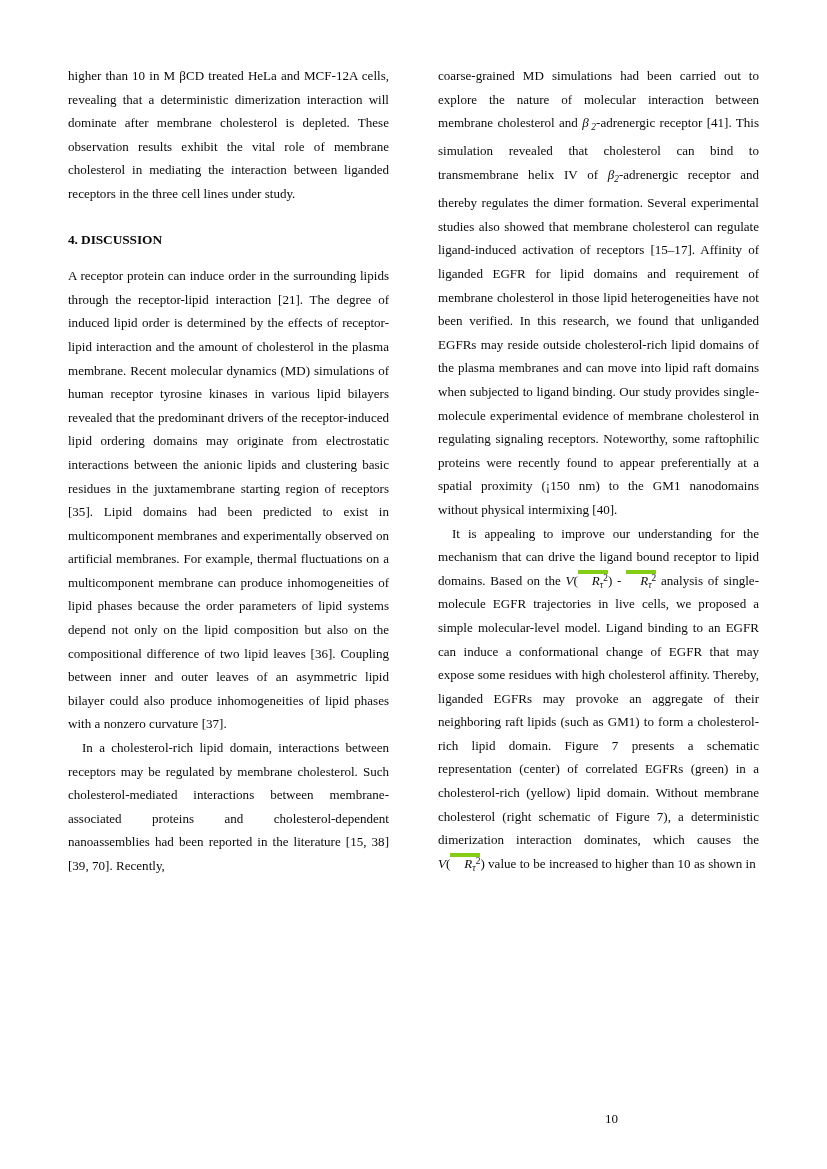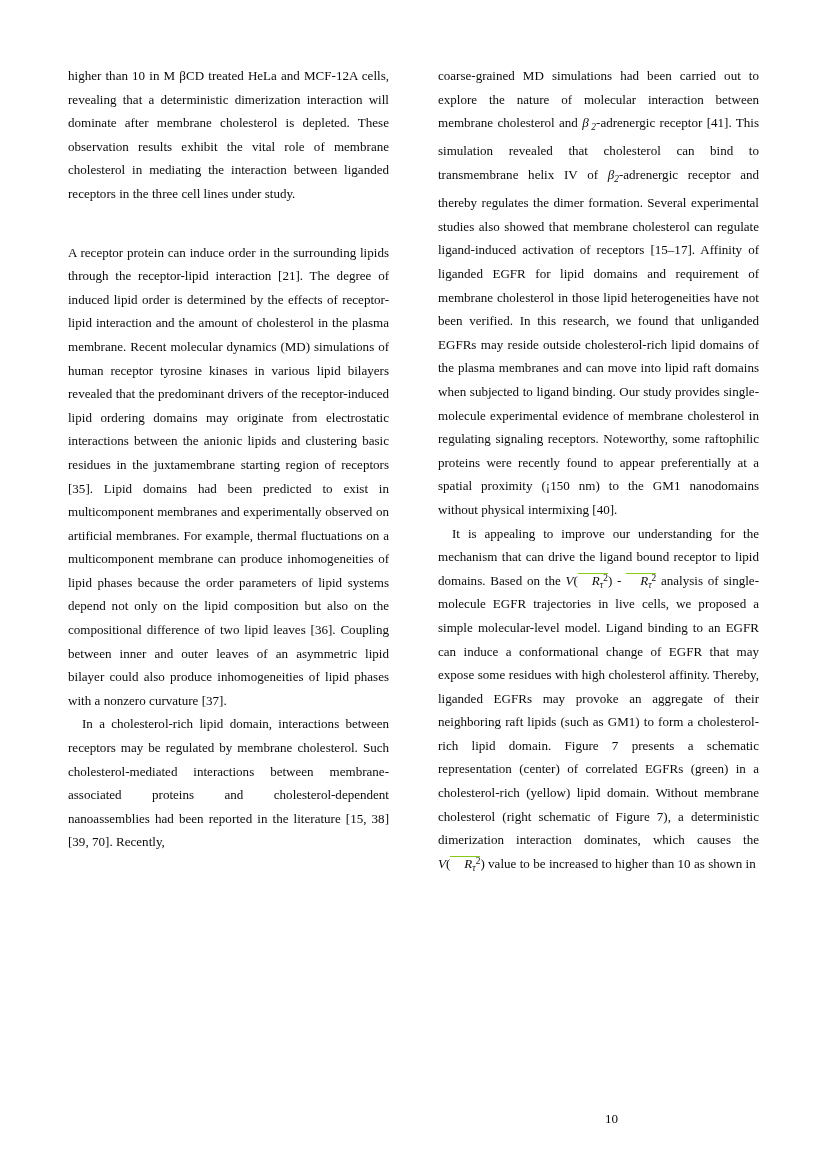--- a/index.html
+++ b/index.html
@@ -65,21 +65,21 @@
 
   .gap-before-head { height: 22px; }
   .gap-after-head  { height: 13px; }
 
   
   .mi { font-style: italic; }
   .beta { font-style: italic; font-family: "Liberation Serif", serif; }
   .sub { font-size: 0.72em; vertical-align: -0.28em; }
   .sup { font-size: 0.72em; vertical-align: 0.45em; }
   .ovl {
-    border-top: 1px solid #84cc16;
+    border-top: 4px solid #84cc16;
     padding-top: 0px;
     display: inline-block;
     line-height: 1.0;
   }
   .mathspan { white-space: nowrap; }
 
   .pagenum {
     position: absolute;
     right: 68px;
     bottom: 42px;
@@ -95,20 +95,21 @@
 <div class="page">
 
   <div class="columns">
 
     <div class="col">
 
       <p class="noindent">higher than 10 in M βCD treated HeLa and MCF-12A cells, revealing that a deterministic dimerization interaction will dominate after membrane cholesterol is depleted. These observation results exhibit the vital role of membrane cholesterol in mediating the interaction between liganded receptors in the three cell lines under study.</p>
 
       <div class="gap-before-head"></div>
 
+      <h2 class="section-head">4. DISCUSSION</h2>
 
       <div class="gap-after-head"></div>
 
       <p class="noindent">A receptor protein can induce order in the surrounding lipids through the receptor-lipid interaction [21]. The degree of induced lipid order is determined by the effects of receptor-lipid interaction and the amount of cholesterol in the plasma membrane. Recent molecular dynamics (MD) simulations of human receptor tyrosine kinases in various lipid bilayers revealed that the predominant drivers of the receptor-induced lipid ordering domains may originate from electrostatic interactions between the anionic lipids and clustering basic residues in the juxtamembrane starting region of receptors [35]. Lipid domains had been predicted to exist in multicomponent membranes and experimentally observed on artificial membranes. For example, thermal fluctuations on a multicomponent membrane can produce inhomogeneities of lipid phases because the order parameters of lipid systems depend not only on the lipid composition but also on the compositional difference of two lipid leaves [36]. Coupling between inner and outer leaves of an asymmetric lipid bilayer could also produce inhomogeneities of lipid phases with a nonzero curvature [37].</p>
 
       <p class="indent">In a cholesterol-rich lipid domain, interactions between receptors may be regulated by membrane cholesterol. Such cholesterol-mediated interactions between membrane-associated proteins and cholesterol-dependent nanoassemblies had been reported in the literature [15, 38] [39, 70]. Recently,</p>
 
     </div>
 
     <div class="col">

